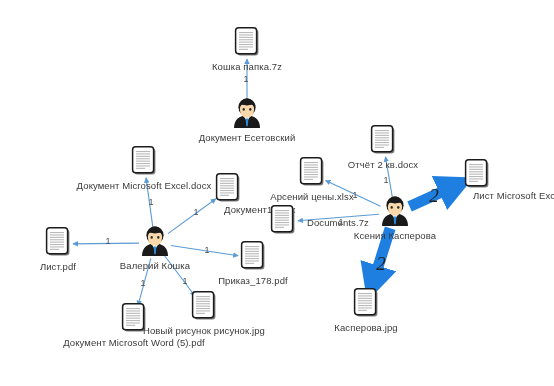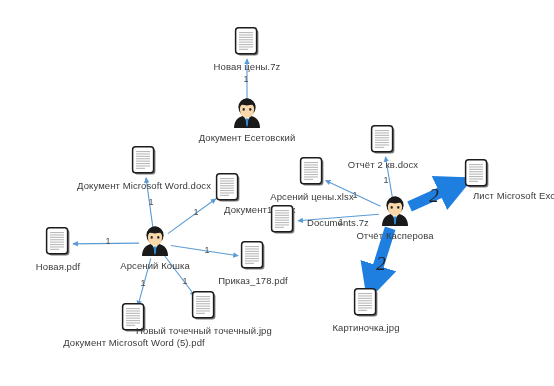--- a/index.html
+++ b/index.html
@@ -107,21 +107,21 @@
               <rect x="5" y="5" width="14" height="1.1"></rect>
               <rect x="5" y="7.4" width="14" height="1.1"></rect>
               <rect x="5" y="9.8" width="14" height="1.1"></rect>
               <rect x="5" y="12.2" width="14" height="1.1"></rect>
               <rect x="5" y="14.6" width="14" height="1.1"></rect>
               <rect x="5" y="17" width="14" height="1.1"></rect>
               <rect x="5" y="19.4" width="14" height="1.1"></rect>
               <rect x="5" y="21.8" width="9" height="1.1"></rect>
             </g>
           </svg></div>
-        <div class="node-label below">Новая цены.7z</div>
+        <div class="node-label below">Кошка папка.7z</div>
       </div>
       <div class="node" style="left: 247px; top: 115px;">
         <div class="node-glyph"><svg width="34" height="34" viewBox="0 0 34 34">
             <path d="M4 32 C4 23.5 9.5 19.5 17 19.5 C24.5 19.5 30 23.5 30 32 Z" fill="#1a1a1a"></path>
             <path d="M13.4 19.8 L17 25.5 L20.6 19.8 L17 18.4 Z" fill="#ffffff"></path>
             <path d="M15.6 22.6 L18.4 22.6 L17.8 29.5 L17 30.8 L16.2 29.5 Z" fill="#2e8bd8"></path>
             <ellipse cx="17" cy="12.6" rx="8" ry="9" fill="#f6cf9a"></ellipse>
             <ellipse cx="17" cy="11.2" rx="8.6" ry="8.6" fill="#1a1a1a"></ellipse>
             <ellipse cx="17" cy="13.6" rx="7.1" ry="7.9" fill="#f9d9ac"></ellipse>
             <path d="M9.2 9.6 C10.4 4.4 14 2.6 17 2.6 C20 2.6 23.6 4.4 24.8 9.6 C22.4 8 20 9.4 17 9.4 C14 9.4 11.6 8 9.2 9.6 Z" fill="#1a1a1a"></path>
@@ -138,21 +138,21 @@
               <rect x="5" y="5" width="14" height="1.1"></rect>
               <rect x="5" y="7.4" width="14" height="1.1"></rect>
               <rect x="5" y="9.8" width="14" height="1.1"></rect>
               <rect x="5" y="12.2" width="14" height="1.1"></rect>
               <rect x="5" y="14.6" width="14" height="1.1"></rect>
               <rect x="5" y="17" width="14" height="1.1"></rect>
               <rect x="5" y="19.4" width="14" height="1.1"></rect>
               <rect x="5" y="21.8" width="9" height="1.1"></rect>
             </g>
           </svg></div>
-        <div class="node-label below">Документ Microsoft Word.docx</div>
+        <div class="node-label below">Документ Microsoft Excel.docx</div>
       </div>
       <div class="node" style="left: 228px; top: 190px;">
         <div class="node-glyph"><svg width="26" height="30" viewBox="0 0 26 30">
             <rect x="3.4" y="2.4" width="21" height="26" rx="3" fill="#7a7a7a"></rect>
             <rect x="1.6" y="0.8" width="21" height="26" rx="3" fill="#ffffff" stroke="#1c1c1c" stroke-width="1.5"></rect>
             <g fill="#b9b9b9">
               <rect x="5" y="5" width="14" height="1.1"></rect>
               <rect x="5" y="7.4" width="14" height="1.1"></rect>
               <rect x="5" y="9.8" width="14" height="1.1"></rect>
               <rect x="5" y="12.2" width="14" height="1.1"></rect>
@@ -172,35 +172,35 @@
               <rect x="5" y="5" width="14" height="1.1"></rect>
               <rect x="5" y="7.4" width="14" height="1.1"></rect>
               <rect x="5" y="9.8" width="14" height="1.1"></rect>
               <rect x="5" y="12.2" width="14" height="1.1"></rect>
               <rect x="5" y="14.6" width="14" height="1.1"></rect>
               <rect x="5" y="17" width="14" height="1.1"></rect>
               <rect x="5" y="19.4" width="14" height="1.1"></rect>
               <rect x="5" y="21.8" width="9" height="1.1"></rect>
             </g>
           </svg></div>
-        <div class="node-label below">Новая.pdf</div>
+        <div class="node-label below">Лист.pdf</div>
       </div>
       <div class="node" style="left: 155px; top: 243px;">
         <div class="node-glyph"><svg width="34" height="34" viewBox="0 0 34 34">
             <path d="M4 32 C4 23.5 9.5 19.5 17 19.5 C24.5 19.5 30 23.5 30 32 Z" fill="#1a1a1a"></path>
             <path d="M13.4 19.8 L17 25.5 L20.6 19.8 L17 18.4 Z" fill="#ffffff"></path>
             <path d="M15.6 22.6 L18.4 22.6 L17.8 29.5 L17 30.8 L16.2 29.5 Z" fill="#2e8bd8"></path>
             <ellipse cx="17" cy="12.6" rx="8" ry="9" fill="#f6cf9a"></ellipse>
             <ellipse cx="17" cy="11.2" rx="8.6" ry="8.6" fill="#1a1a1a"></ellipse>
             <ellipse cx="17" cy="13.6" rx="7.1" ry="7.9" fill="#f9d9ac"></ellipse>
             <path d="M9.2 9.6 C10.4 4.4 14 2.6 17 2.6 C20 2.6 23.6 4.4 24.8 9.6 C22.4 8 20 9.4 17 9.4 C14 9.4 11.6 8 9.2 9.6 Z" fill="#1a1a1a"></path>
             <ellipse cx="13.7" cy="13.4" rx="1.15" ry="1.3" fill="#2b2b2b"></ellipse>
             <ellipse cx="20.3" cy="13.4" rx="1.15" ry="1.3" fill="#2b2b2b"></ellipse>
           </svg></div>
-        <div class="node-label below">Арсений Кошка</div>
+        <div class="node-label below">Валерий Кошка</div>
       </div>
       <div class="node" style="left: 253px; top: 258px;">
         <div class="node-glyph"><svg width="26" height="30" viewBox="0 0 26 30">
             <rect x="3.4" y="2.4" width="21" height="26" rx="3" fill="#7a7a7a"></rect>
             <rect x="1.6" y="0.8" width="21" height="26" rx="3" fill="#ffffff" stroke="#1c1c1c" stroke-width="1.5"></rect>
             <g fill="#b9b9b9">
               <rect x="5" y="5" width="14" height="1.1"></rect>
               <rect x="5" y="7.4" width="14" height="1.1"></rect>
               <rect x="5" y="9.8" width="14" height="1.1"></rect>
               <rect x="5" y="12.2" width="14" height="1.1"></rect>
@@ -254,21 +254,21 @@
               <rect x="5" y="5" width="14" height="1.1"></rect>
               <rect x="5" y="7.4" width="14" height="1.1"></rect>
               <rect x="5" y="9.8" width="14" height="1.1"></rect>
               <rect x="5" y="12.2" width="14" height="1.1"></rect>
               <rect x="5" y="14.6" width="14" height="1.1"></rect>
               <rect x="5" y="17" width="14" height="1.1"></rect>
               <rect x="5" y="19.4" width="14" height="1.1"></rect>
               <rect x="5" y="21.8" width="9" height="1.1"></rect>
             </g>
           </svg></div>
-        <div class="node-label below">Новый точечный точечный.jpg</div>
+        <div class="node-label below">Новый рисунок рисунок.jpg</div>
       </div>
       <div class="node" style="left: 383px; top: 142px;">
         <div class="node-glyph"><svg width="26" height="30" viewBox="0 0 26 30">
             <rect x="3.4" y="2.4" width="21" height="26" rx="3" fill="#7a7a7a"></rect>
             <rect x="1.6" y="0.8" width="21" height="26" rx="3" fill="#ffffff" stroke="#1c1c1c" stroke-width="1.5"></rect>
             <g fill="#b9b9b9">
               <rect x="5" y="5" width="14" height="1.1"></rect>
               <rect x="5" y="7.4" width="14" height="1.1"></rect>
               <rect x="5" y="9.8" width="14" height="1.1"></rect>
               <rect x="5" y="12.2" width="14" height="1.1"></rect>
@@ -302,21 +302,21 @@
             <path d="M4 32 C4 23.5 9.5 19.5 17 19.5 C24.5 19.5 30 23.5 30 32 Z" fill="#1a1a1a"></path>
             <path d="M13.4 19.8 L17 25.5 L20.6 19.8 L17 18.4 Z" fill="#ffffff"></path>
             <path d="M15.6 22.6 L18.4 22.6 L17.8 29.5 L17 30.8 L16.2 29.5 Z" fill="#2e8bd8"></path>
             <ellipse cx="17" cy="12.6" rx="8" ry="9" fill="#f6cf9a"></ellipse>
             <ellipse cx="17" cy="11.2" rx="8.6" ry="8.6" fill="#1a1a1a"></ellipse>
             <ellipse cx="17" cy="13.6" rx="7.1" ry="7.9" fill="#f9d9ac"></ellipse>
             <path d="M9.2 9.6 C10.4 4.4 14 2.6 17 2.6 C20 2.6 23.6 4.4 24.8 9.6 C22.4 8 20 9.4 17 9.4 C14 9.4 11.6 8 9.2 9.6 Z" fill="#1a1a1a"></path>
             <ellipse cx="13.7" cy="13.4" rx="1.15" ry="1.3" fill="#2b2b2b"></ellipse>
             <ellipse cx="20.3" cy="13.4" rx="1.15" ry="1.3" fill="#2b2b2b"></ellipse>
           </svg></div>
-        <div class="node-label below">Отчёт Касперова</div>
+        <div class="node-label below">Ксения Касперова</div>
       </div>
       <div class="node" style="left: 477px; top: 176px;">
         <div class="node-glyph"><svg width="26" height="30" viewBox="0 0 26 30">
             <rect x="3.4" y="2.4" width="21" height="26" rx="3" fill="#7a7a7a"></rect>
             <rect x="1.6" y="0.8" width="21" height="26" rx="3" fill="#ffffff" stroke="#1c1c1c" stroke-width="1.5"></rect>
             <g fill="#b9b9b9">
               <rect x="5" y="5" width="14" height="1.1"></rect>
               <rect x="5" y="7.4" width="14" height="1.1"></rect>
               <rect x="5" y="9.8" width="14" height="1.1"></rect>
               <rect x="5" y="12.2" width="14" height="1.1"></rect>
@@ -336,21 +336,21 @@
               <rect x="5" y="5" width="14" height="1.1"></rect>
               <rect x="5" y="7.4" width="14" height="1.1"></rect>
               <rect x="5" y="9.8" width="14" height="1.1"></rect>
               <rect x="5" y="12.2" width="14" height="1.1"></rect>
               <rect x="5" y="14.6" width="14" height="1.1"></rect>
               <rect x="5" y="17" width="14" height="1.1"></rect>
               <rect x="5" y="19.4" width="14" height="1.1"></rect>
               <rect x="5" y="21.8" width="9" height="1.1"></rect>
             </g>
           </svg></div>
-        <div class="node-label below">Картиночка.jpg</div>
+        <div class="node-label below">Касперова.jpg</div>
       </div>
     </div>
   <div id="weight-layer">
       <div class="edge-weight" style="left: 246px; top: 79px;">1</div>
       <div class="edge-weight" style="left: 151px; top: 202px;">1</div>
       <div class="edge-weight" style="left: 196px; top: 212px;">1</div>
       <div class="edge-weight" style="left: 108px; top: 241px;">1</div>
       <div class="edge-weight" style="left: 207px; top: 250px;">1</div>
       <div class="edge-weight" style="left: 143px; top: 283px;">1</div>
       <div class="edge-weight" style="left: 185px; top: 281px;">1</div>

